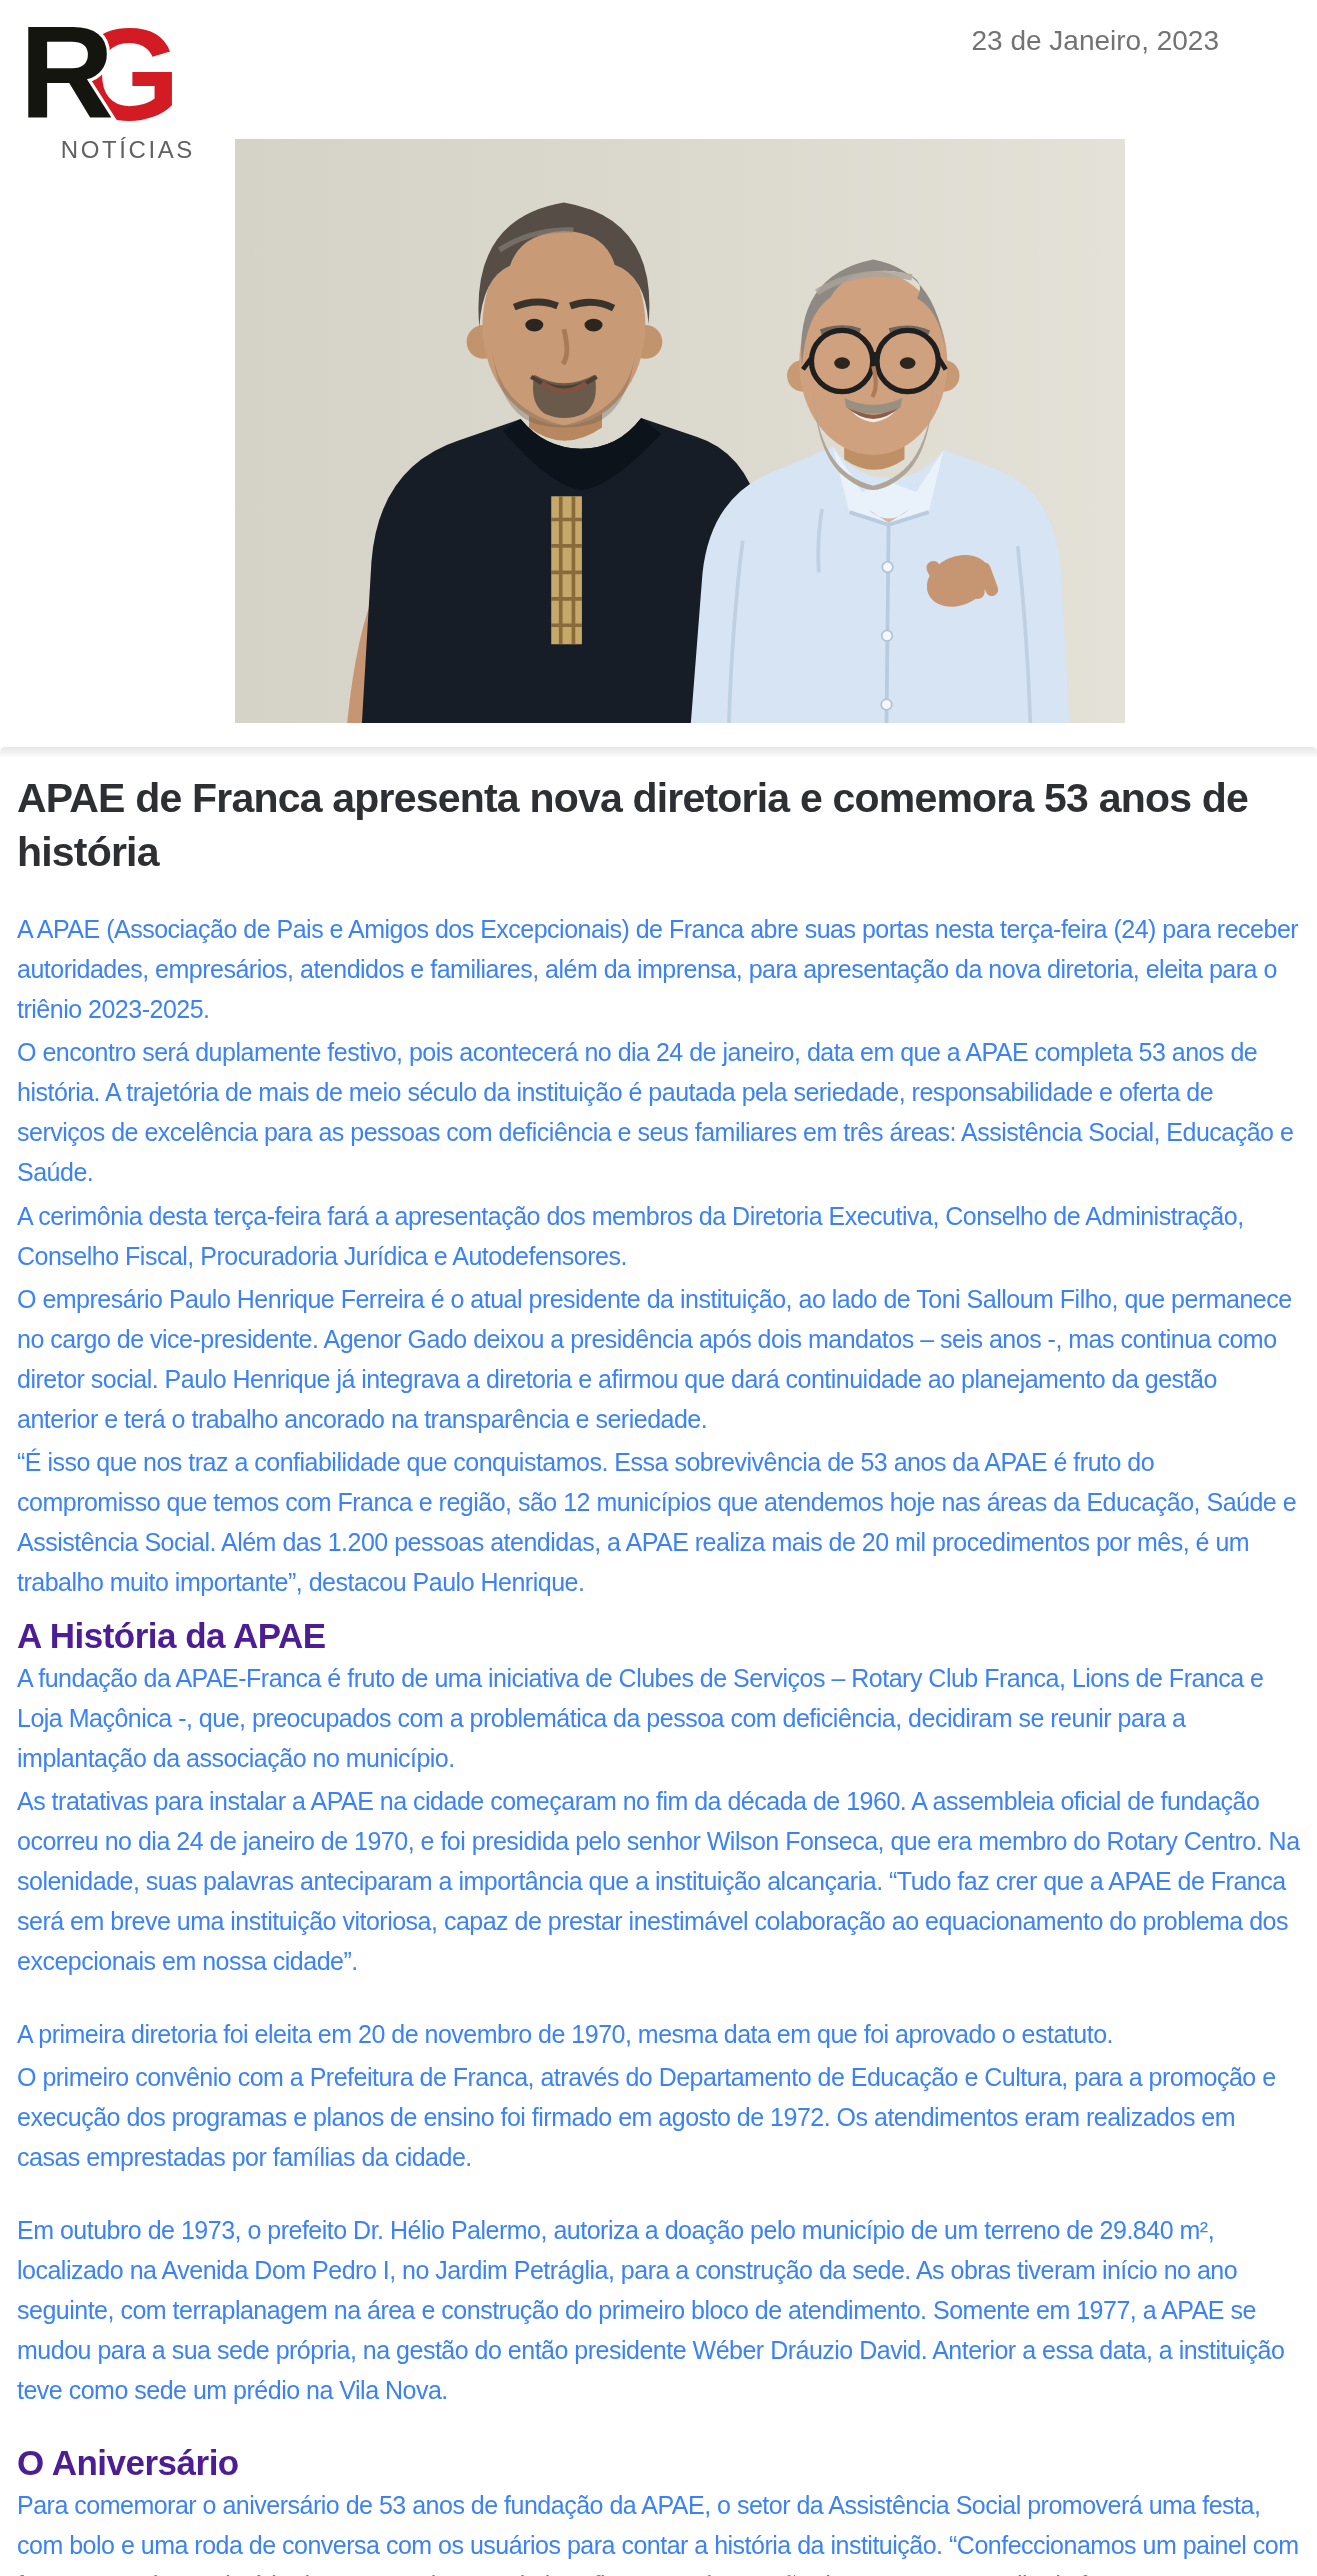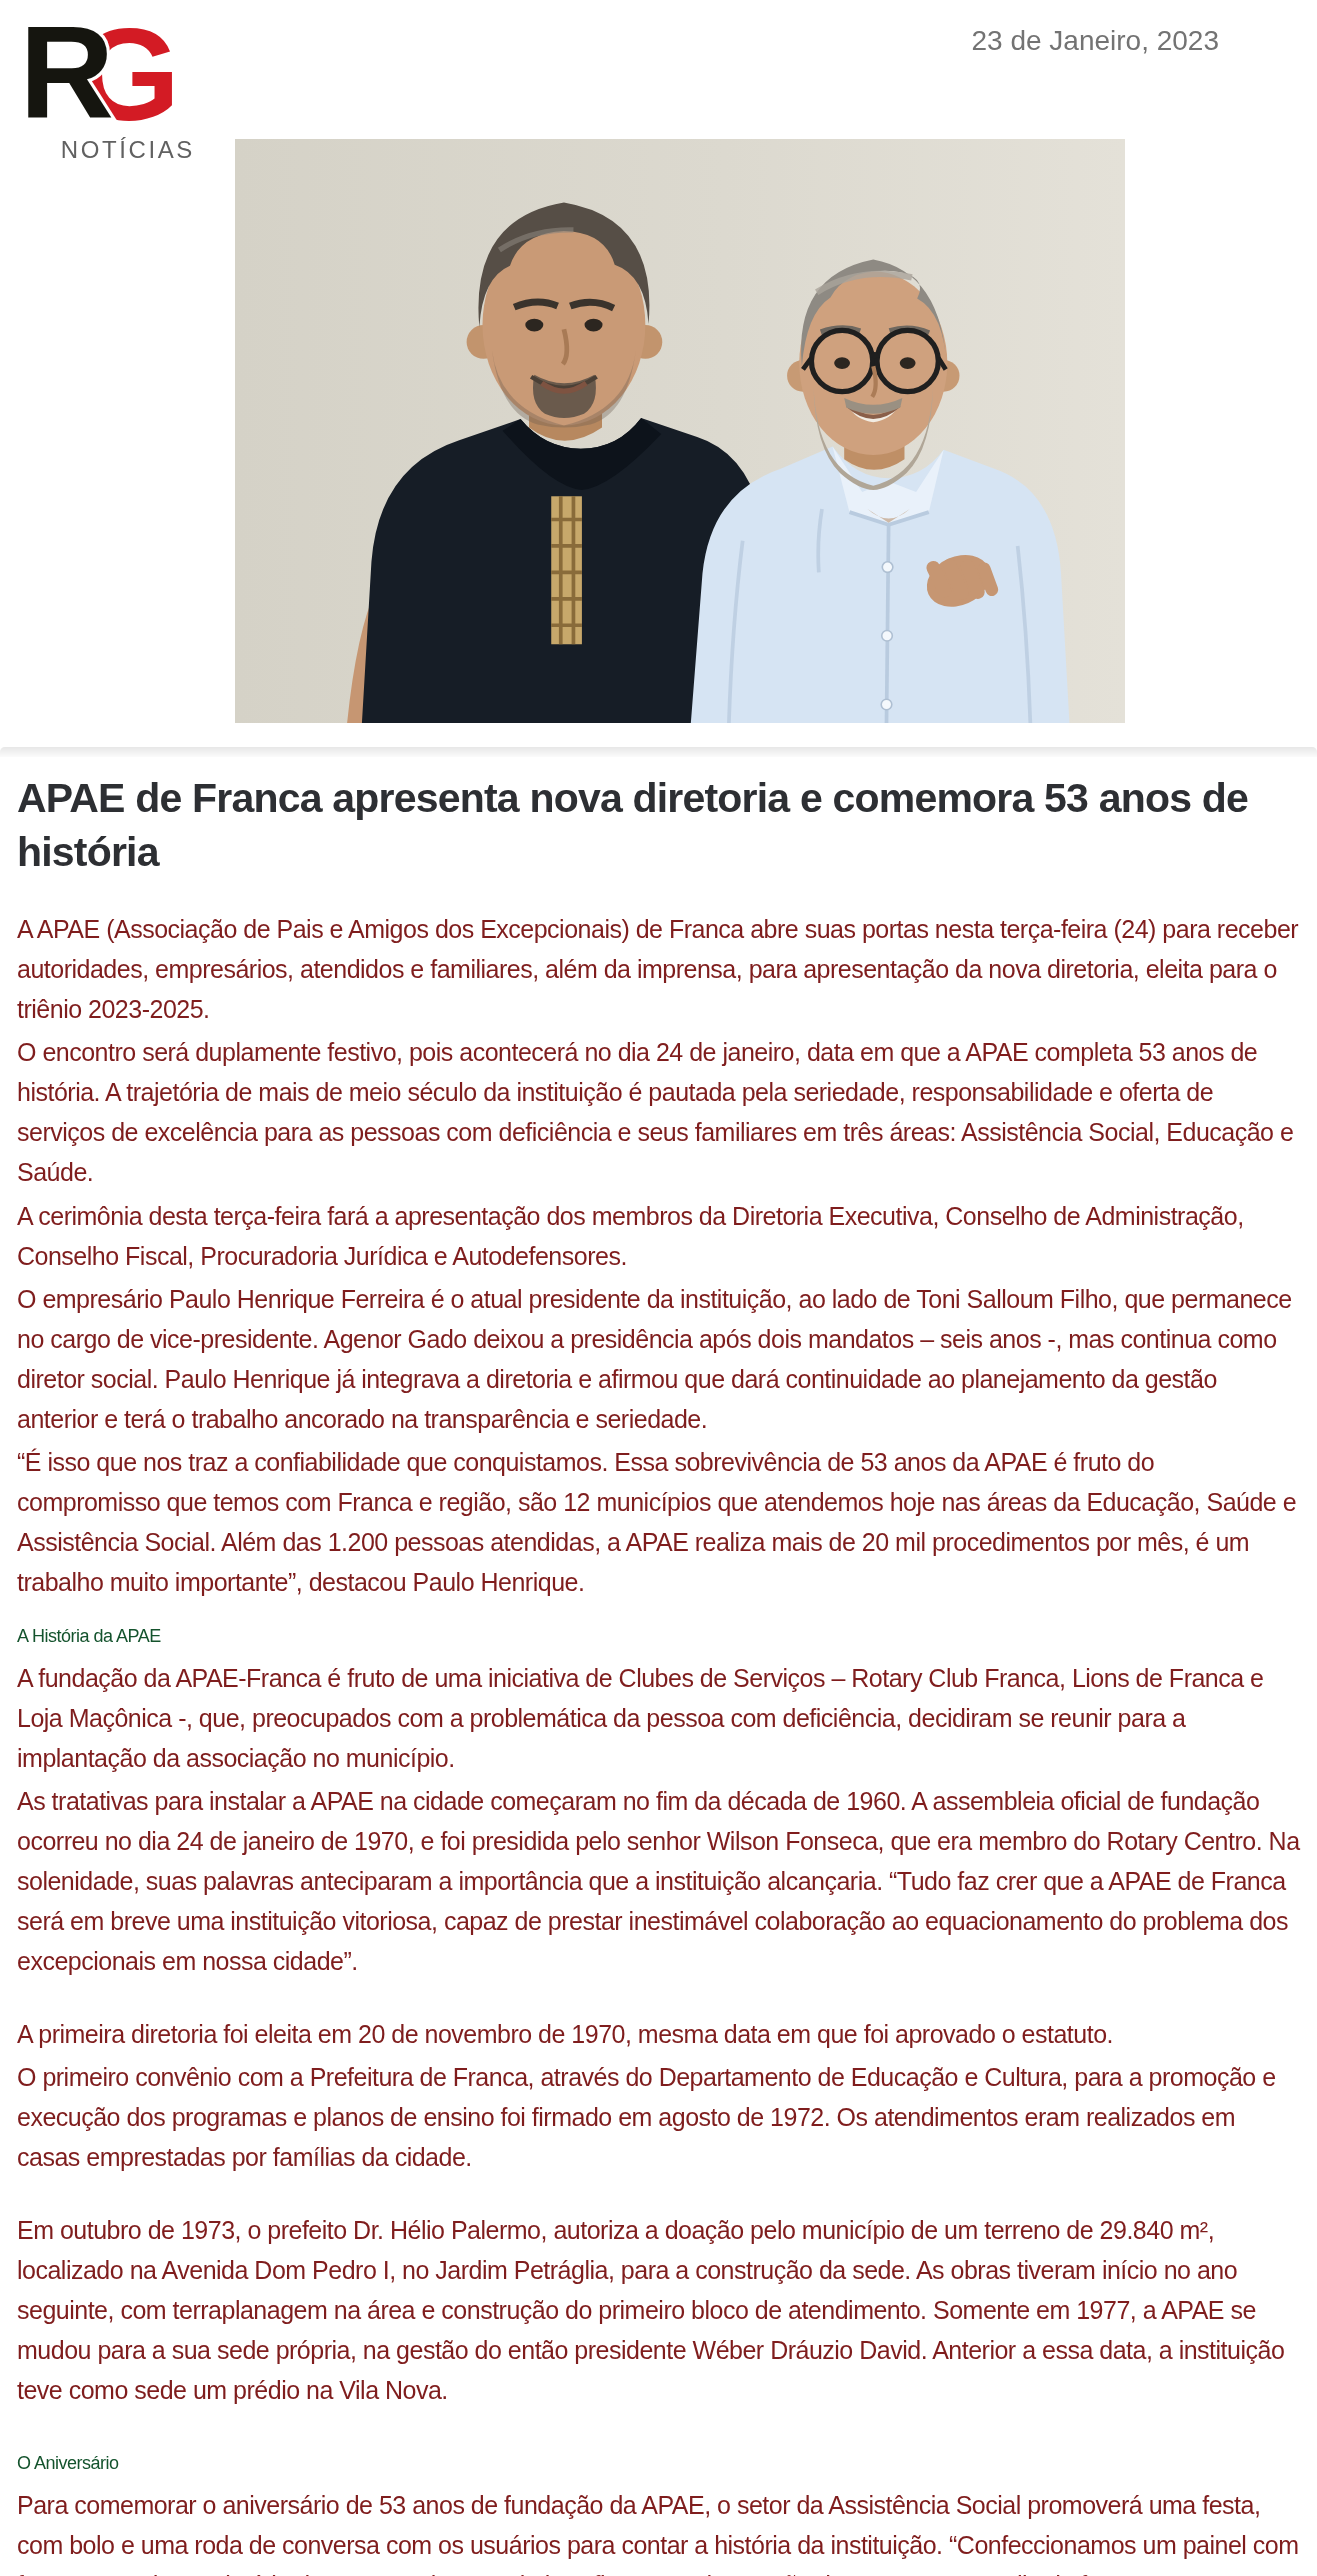--- a/index.html
+++ b/index.html
@@ -72,29 +72,29 @@
     font-weight: bold;
     letter-spacing: -0.8px;
     line-height: 1.32;
     color: #2d2f33;
     margin: 24px 0 30px 0;
   }
   .article-body p {
     font-size: 25px;
     letter-spacing: -0.5px;
     line-height: 40px;
-    color: #7f1d1d;
+    color: #3b82f6;
     margin: 0 0 3.2px 0;
   }
   .section-heading {
-    font-size: 18px;
-    font-weight: normal;
+    font-size: 35px;
+    font-weight: bold;
     letter-spacing: -0.5px;
     line-height: 40px;
-    color: #14532d;
+    color: #4c1d95;
     margin: 13.7px 0 2.1px 0;
   }
   .gap { margin-top: 33px !important; }
 </style>
 </head>
 <body>
 
 <div class="page">
 
   <header class="site-header">

